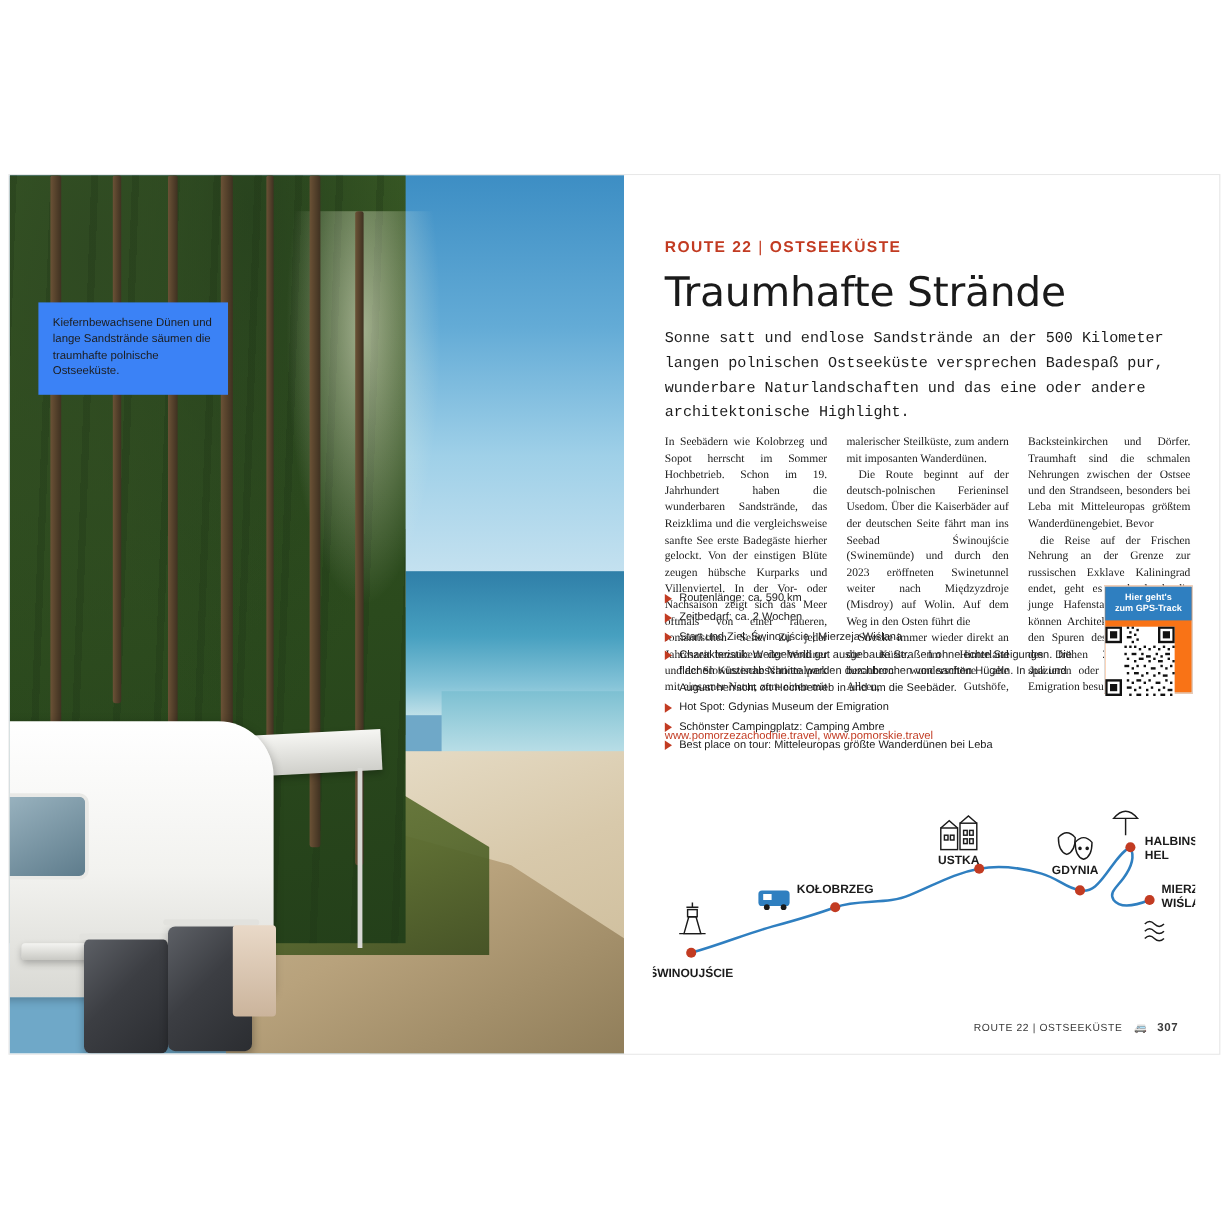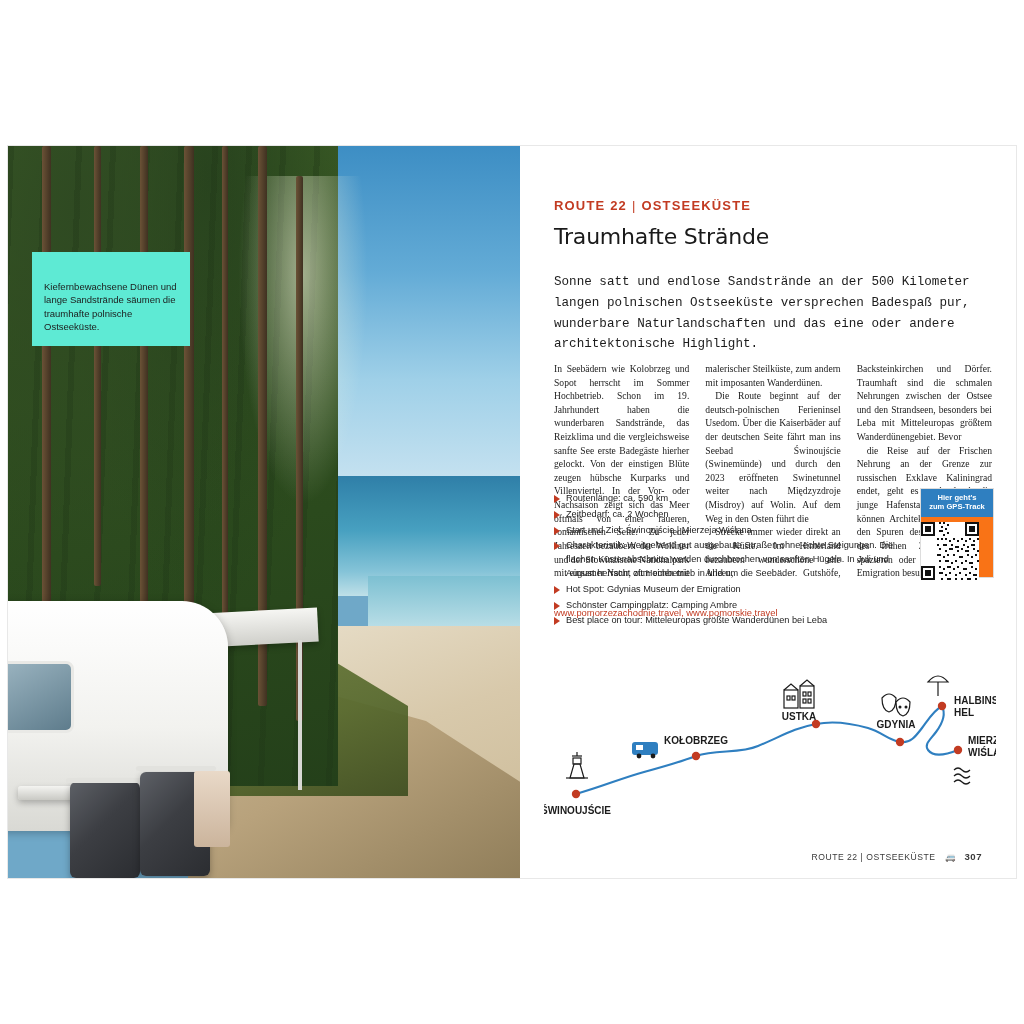--- a/index.html
+++ b/index.html
@@ -120,22 +120,22 @@
   }
   .towel {
     position:absolute; left: 186px; top: 625px; width: 36px; height: 76px;
     background: linear-gradient(180deg,#e9d9c8,#cbb49c);
     border-radius: 3px;
   }
   .caption {
     position:absolute;
     left: 24px; top: 106px;
     width: 134px;
-    background: #5eead4;
-    padding: 28px 12px 12px 12px;
+    background: #3b82f6;
+    padding: 11px 12px 12px 12px;
     font-size: 9.5px;
     line-height: 1.42;
     color: #1c1c1c;
   }
   
   .text-page {
     position: absolute;
     left: 512px; top: 0;
     width: 496px; height: 732px;
     background: #ffffff;
@@ -143,21 +143,21 @@
   .route-kicker {
     position:absolute; left: 34px; top: 52px;
     font-size: 13px; font-weight: bold; letter-spacing: .09em;
     color: #c23b22;
   }
   .route-kicker .sep { color:#c23b22; font-weight:normal; margin: 0 5px; }
   .route-kicker .sub { color:#c23b22; }
   .headline {
     position:absolute; left: 34px; top: 78px;
     font-family: "DejaVu Sans", sans-serif;
-    font-size: 22px; font-weight: 400; color: #1a1a1a;
+    font-size: 34px; font-weight: 400; color: #1a1a1a;
     letter-spacing: -.2px;
   }
   .standfirst {
     position:absolute; left: 34px; top: 126px; width: 432px;
     font-size: 12.6px; line-height: 1.65; color: #1c1c1c; font-family: Liberation Mono, monospace;
   }
   .cols {
     position:absolute; left: 34px; top: 216px; width: 438px;
     font-family: "Liberation Serif", serif;
     font-size: 9.6px; line-height: 1.42; color: #1b1b1b;

